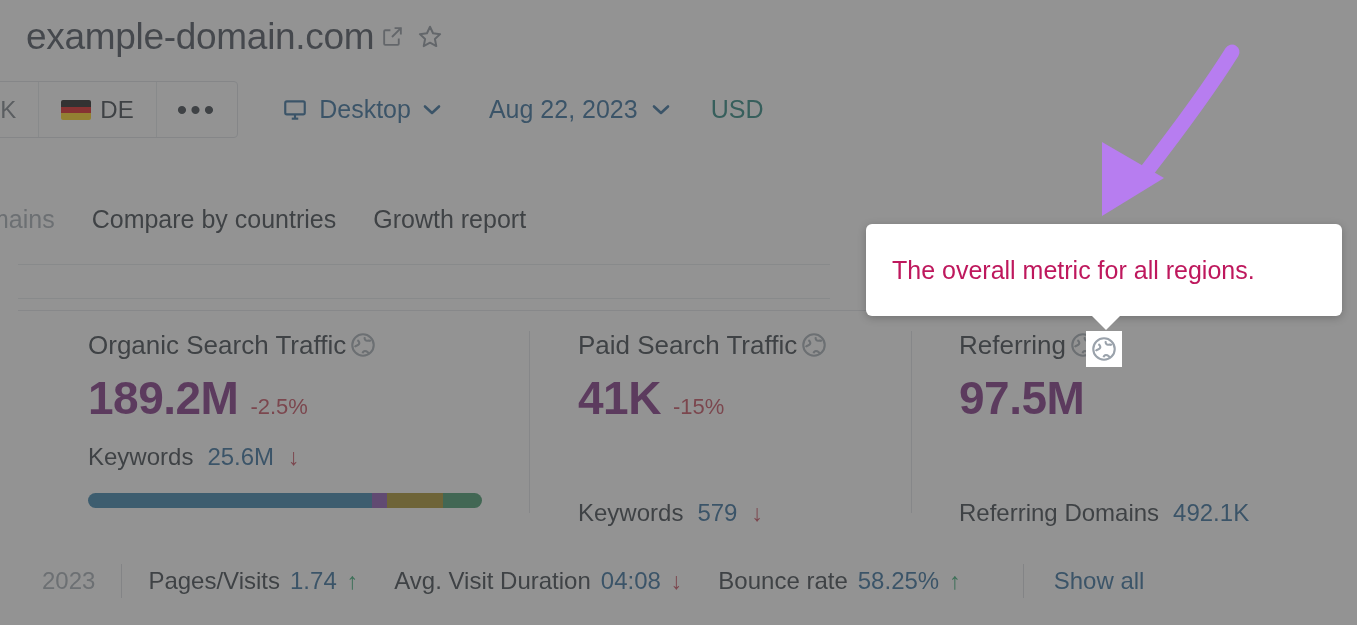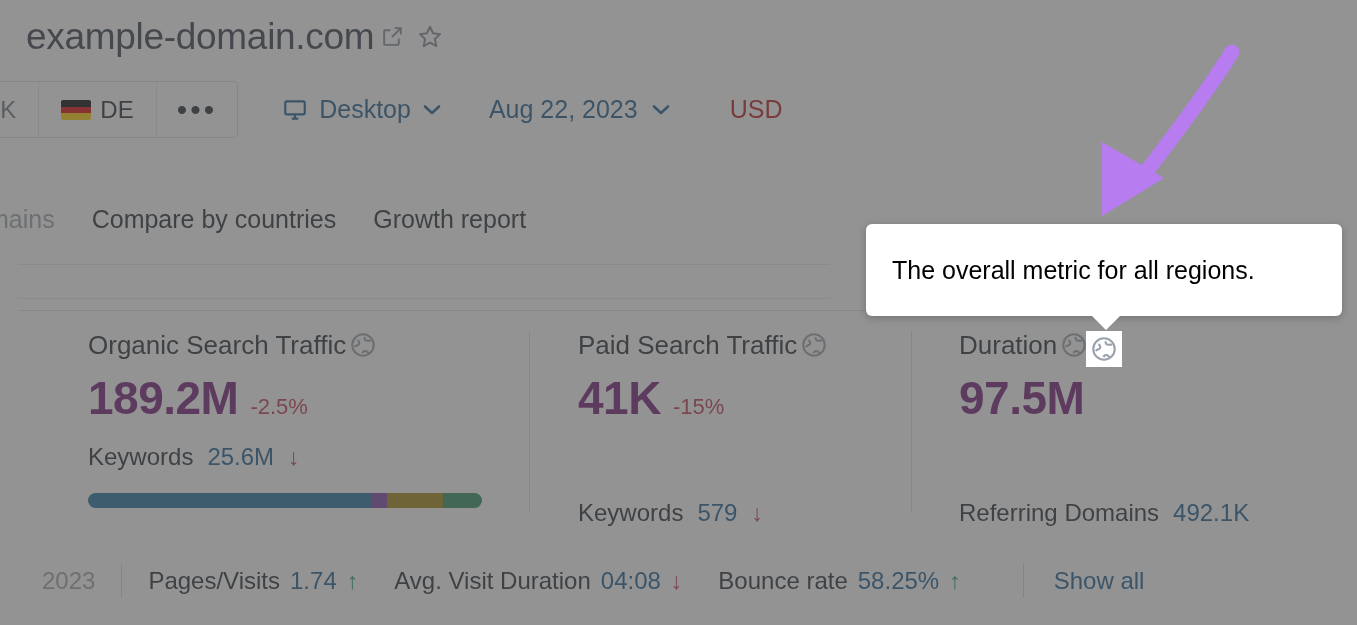--- a/index.html
+++ b/index.html
@@ -132,23 +132,23 @@
   .date-select {
     display: flex;
     align-items: center;
     gap: 13px;
     margin-left: 47px;
     font-size: 25px;
     color: #1a5b8f;
     white-space: nowrap;
   }
   .currency {
-    margin-left: 59px;
+    margin-left: 40px;
     font-size: 25px;
-    color: #b91c1c;
+    color: #0f766e;
     white-space: nowrap;
   }
 
   
   .tabs-row {
     position: absolute;
     left: -14px;
     top: 205px;
     display: flex;
     align-items: center;
@@ -336,21 +336,21 @@
     height: 92px;
     background: #ffffff;
     border-radius: 6px;
     box-shadow: 0 2px 9px rgba(0,0,0,0.22);
     display: flex;
     align-items: center;
     z-index: 60;
   }
   #tooltip .tt-text {
     font-size: 25px;
-    color: #000000;
+    color: #be185d;
     padding-left: 26px;
     white-space: nowrap;
   }
   #tooltip .tt-tail {
     position: absolute;
     left: 225px;
     bottom: -14px;
     width: 0;
     height: 0;
     border-left: 15px solid transparent;
@@ -496,21 +496,21 @@
         </div>
         <div class="sub-row s2">
           <span class="sub-label">Keywords</span>
           <span class="sub-value">579</span>
           <span class="trend">↓</span>
         </div>
       </div>
 
       <div class="card c3">
         <div class="card-head">
-          <span class="card-title">Duration</span>
+          <span class="card-title">Referring</span>
           <span class="globe-wrap">
             <svg class="globe-icon" viewBox="0 0 24 24" fill="none" stroke="currentColor" stroke-width="1.8">
               <circle cx="12" cy="12" r="9.2"></circle>
               <path d="M7.2 7.8c1.6 1.1 2.1 2.6 1.2 3.7-.9 1.1-2.6.8-3.4 2.2"></path>
               <path d="M13.6 5.2c-.6 1.7.2 2.9 1.7 3.1 1.5.2 2.6-.6 3.4.6"></path>
               <path d="M11.6 19.1c.5-1.9 1.9-2.3 3.2-1.7 1.3.6 1.6 1.6 2.6 1.4"></path>
             </svg>
           </span>
         </div>
         <div class="card-value-row">

